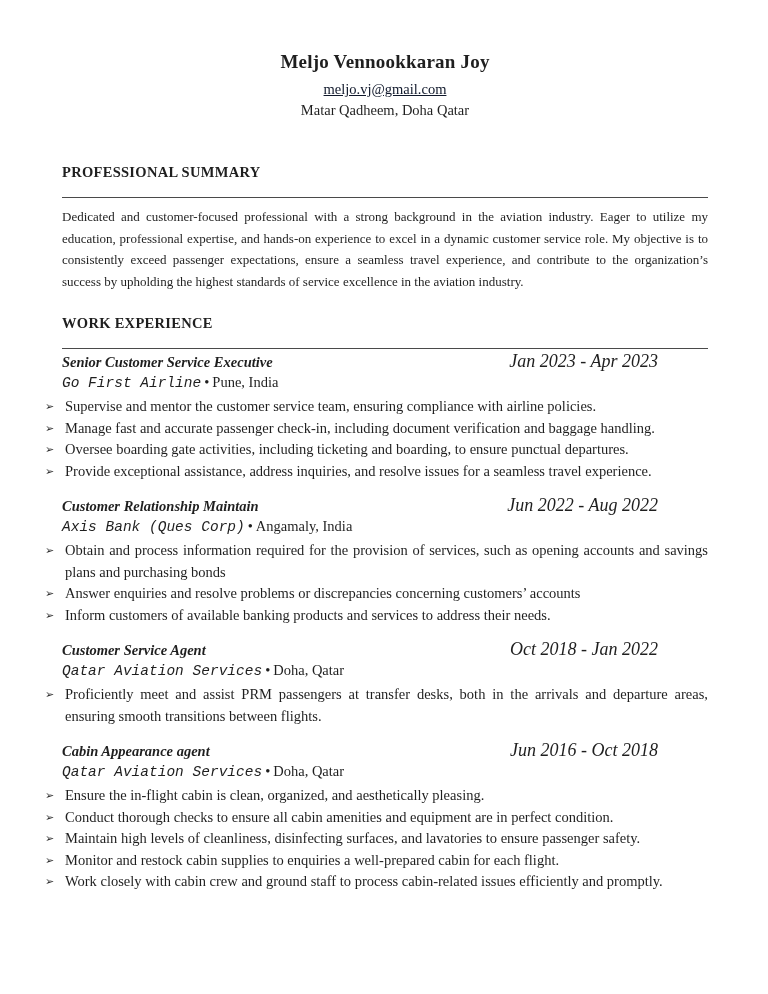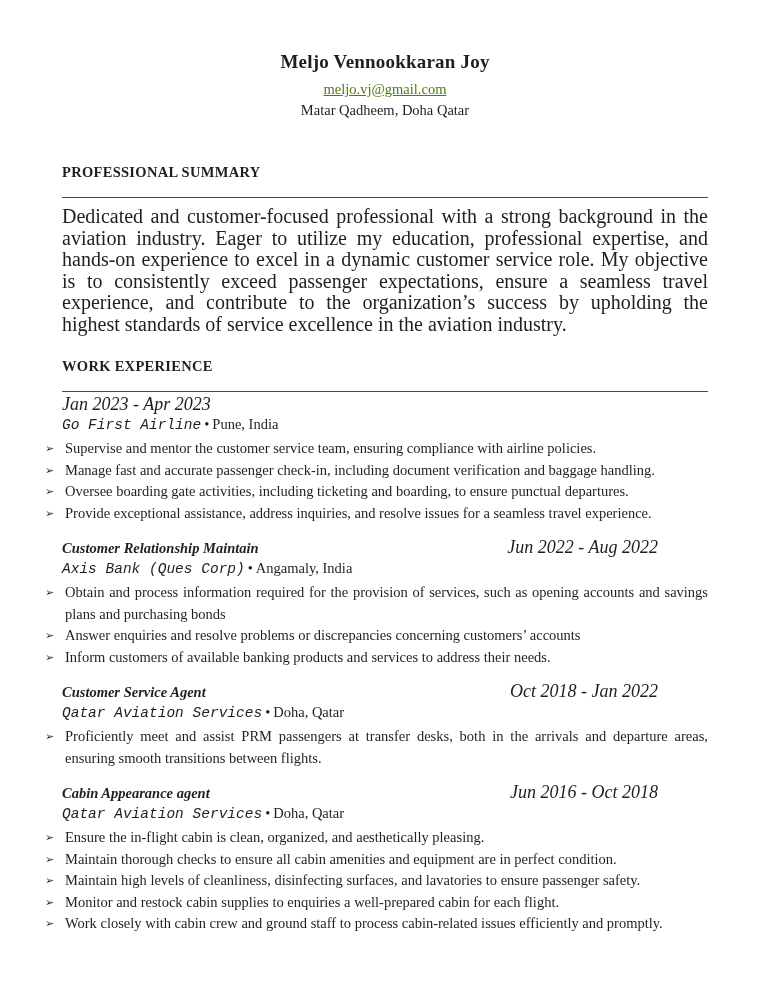--- a/index.html
+++ b/index.html
@@ -22,37 +22,37 @@
   .name {
     font-size: 19px;
     font-weight: bold;
     line-height: 24px;
     letter-spacing: 0.2px;
     margin-bottom: 5px;
   }
   .contact-line { font-size: 14.5px; line-height: 21px; }
   .email-line { margin-top: 0px; }
   .email-link {
-    color: #4d7c0f;
+    color: #0f172a;
     text-decoration: underline;
     cursor: pointer;
   }
   
   .section-summary { margin-top: 43px; }
   .section-experience { margin-top: 23px; }
   .section-heading {
     font-size: 14.5px;
     font-weight: bold;
     letter-spacing: 0.3px;
     padding-bottom: 16px;
     border-bottom: 1.5px solid #4a4a4a;
   }
   .summary-text {
     margin-top: 8px;
-    font-size: 20px;
+    font-size: 13px;
     line-height: 21.5px;
     text-align: justify;
   }
   
   .job { margin-top: 13px; }
   .job-first { margin-top: 2px; }
   .job-head {
     display: flex;
     justify-content: space-between;
     align-items: baseline;
@@ -105,20 +105,21 @@
   <div class="section-summary">
     <div class="section-heading">PROFESSIONAL SUMMARY</div>
     <p class="summary-text">Dedicated and customer-focused professional with a strong background in the aviation industry. Eager to utilize my education, professional expertise, and hands-on experience to excel in a dynamic customer service role. My objective is to consistently exceed passenger expectations, ensure a seamless travel experience, and contribute to the organization’s success by upholding the highest standards of service excellence in the aviation industry.</p>
   </div>
 
   <div class="section-experience">
     <div class="section-heading">WORK EXPERIENCE</div>
 
     <div class="job job-first">
       <div class="job-head">
+        <span class="job-title">Senior Customer Service Executive</span>
         <span class="job-dates">Jan 2023 - Apr 2023</span>
       </div>
       <div class="company-line">
         <span class="company-name">Go First Airline</span><span class="company-sep">•</span><span>Pune, India</span>
       </div>
       <div class="bullets">
         <div class="bullet">
           <span class="marker">➢</span>
           <span class="bullet-text">Supervise and mentor the customer service team, ensuring compliance with airline policies.</span>
         </div>
@@ -185,21 +186,21 @@
       <div class="company-line">
         <span class="company-name">Qatar Aviation Services</span><span class="company-sep">•</span><span>Doha, Qatar</span>
       </div>
       <div class="bullets">
         <div class="bullet">
           <span class="marker">➢</span>
           <span class="bullet-text">Ensure the in-flight cabin is clean, organized, and aesthetically pleasing.</span>
         </div>
         <div class="bullet">
           <span class="marker">➢</span>
-          <span class="bullet-text">Maintain thorough checks to ensure all cabin amenities and equipment are in perfect condition.</span>
+          <span class="bullet-text">Conduct thorough checks to ensure all cabin amenities and equipment are in perfect condition.</span>
         </div>
         <div class="bullet">
           <span class="marker">➢</span>
           <span class="bullet-text">Maintain high levels of cleanliness, disinfecting surfaces, and lavatories to ensure passenger safety.</span>
         </div>
         <div class="bullet">
           <span class="marker">➢</span>
           <span class="bullet-text">Monitor and restock cabin supplies to enquiries a well-prepared cabin for each flight.</span>
         </div>
         <div class="bullet">

